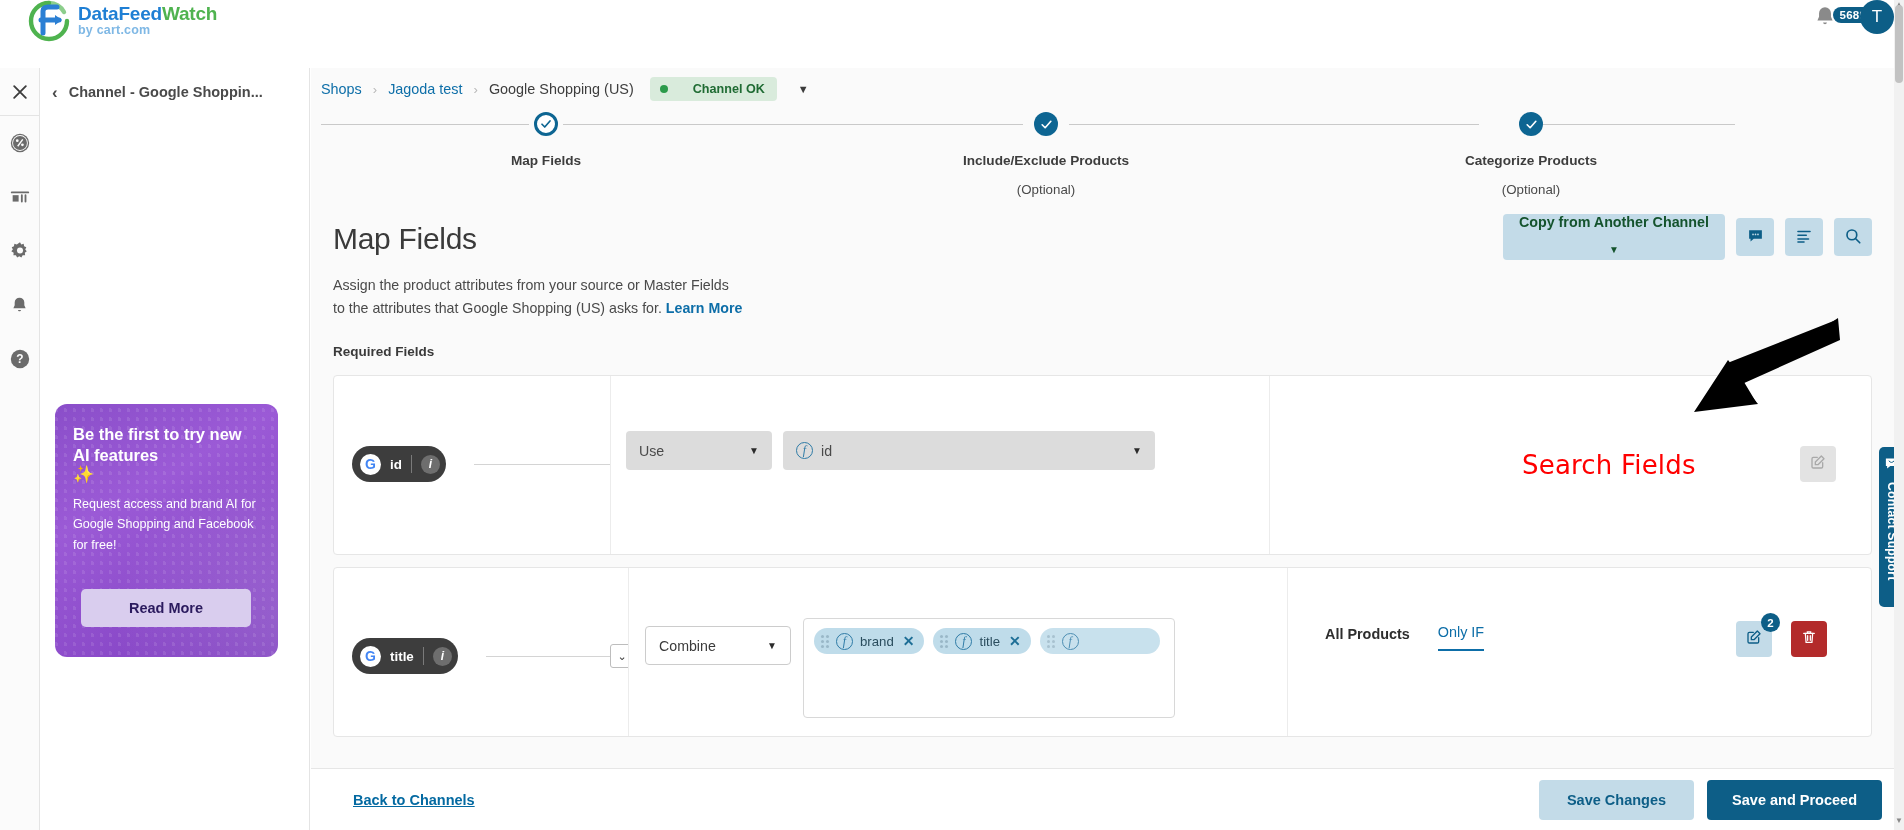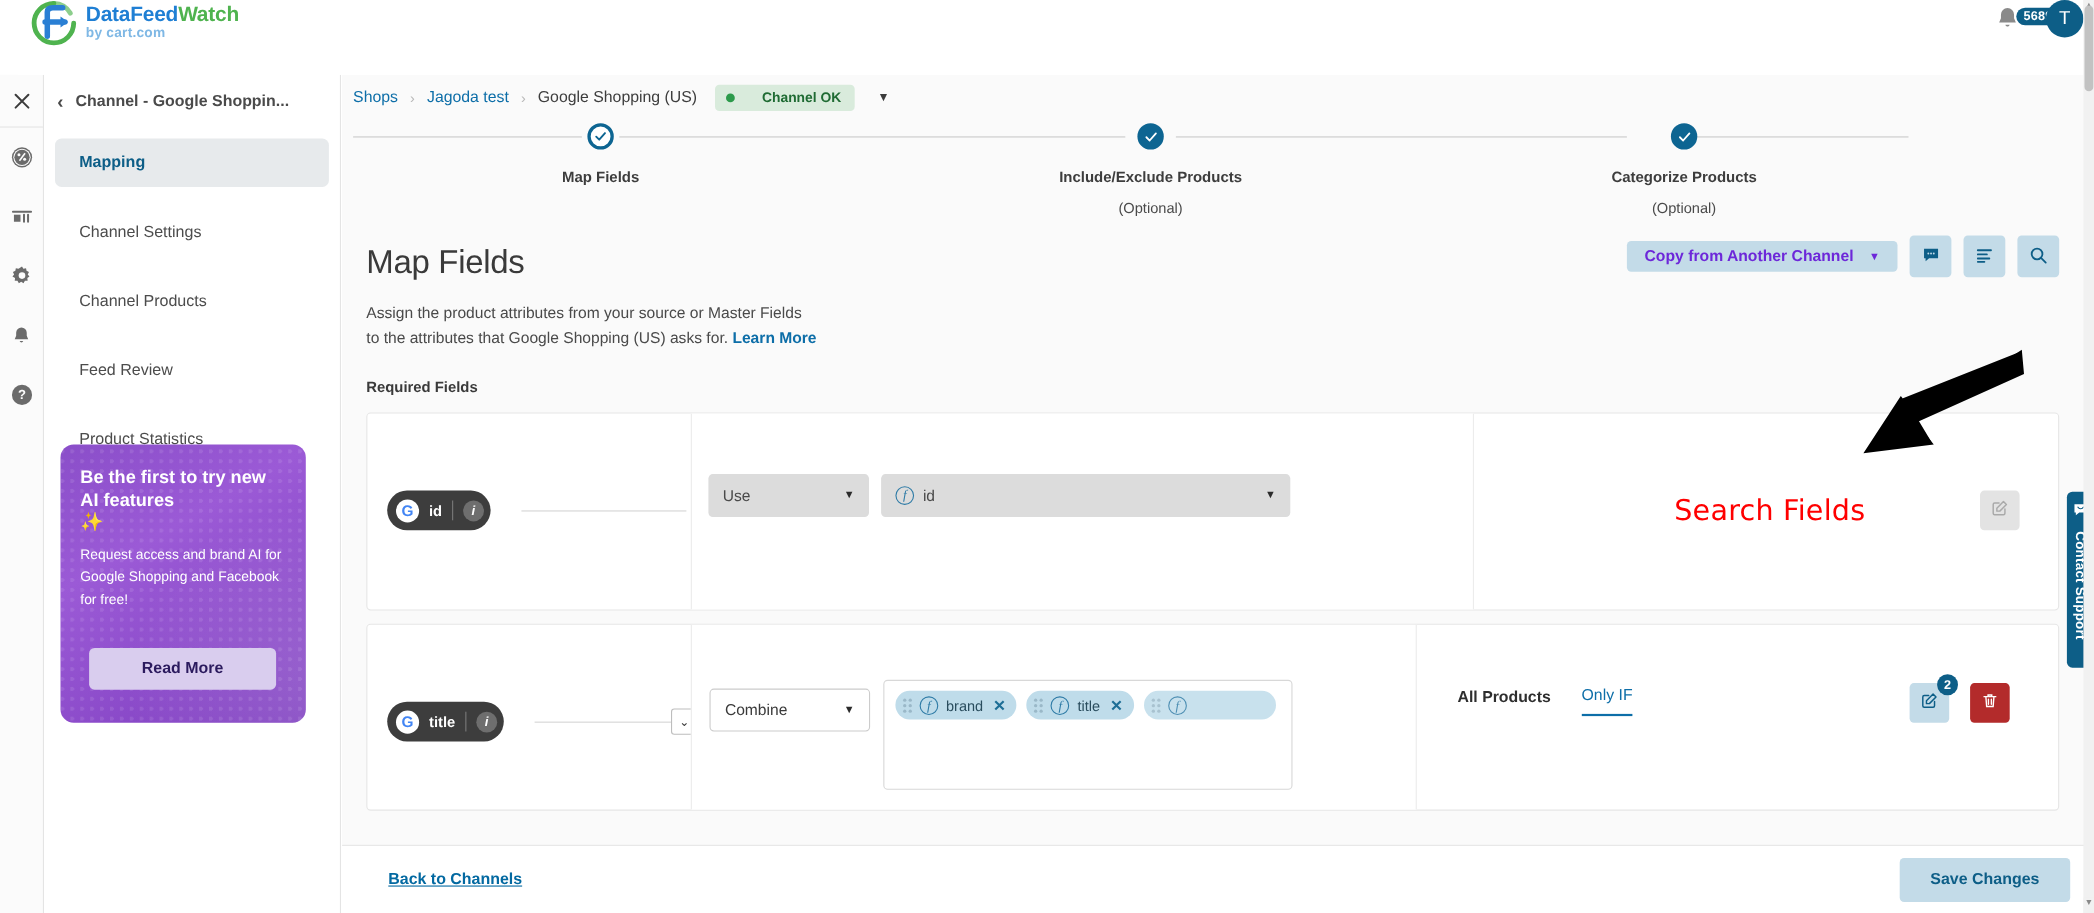--- a/index.html
+++ b/index.html
@@ -150,24 +150,25 @@
   .page-head { padding: 0 0 0 22px; position: relative; }
   .page-title { font-size: 30px; color: #3a3a3a; font-weight: normal; letter-spacing: -.3px; }
   .page-sub { font-size: 14.2px; color: #4a4a4a; line-height: 1.62; margin-top: 18px; }
   .page-sub a { color: #0d6ea8; font-weight: bold; text-decoration: none; cursor:pointer; }
   .req-label { font-size: 13.5px; font-weight: bold; color: #3a3a3a; margin-top: 24px; }
 
   .head-actions {
     position: absolute; right: 22px; top: -8px; display: flex; gap: 11px; align-items: center;
   }
   .btn-copy {
-    height: 28px; background: #c3dbe8; color: #6d28d9; border: none; border-radius: 4px;
+    height: 46px; background: #c3dbe8; color: #14532d; border: none; border-radius: 4px;
     font-size: 14.3px; font-weight: bold; padding: 0 16px; cursor: pointer;
     display: flex; align-items: center; gap: 14px;
     font-family: "Liberation Sans", sans-serif;
+    flex-direction: column;
   }
   .icon-btn {
     width: 38px; height: 38px; background: #c3dbe8; border: none; border-radius: 4px;
     display: flex; align-items: center; justify-content: center; cursor: pointer;
   }
 
   
   .cards { padding: 16px 22px 0 22px; }
   .mcard {
     background: #fff; border: 1px solid #e6e6e6; border-radius: 4px;
@@ -378,37 +379,20 @@
       <circle cx="12" cy="12" r="10" fill="#6b6b6b"></circle>
       <text x="12" y="16.5" font-size="13" font-weight="bold" fill="#fbfbfb" text-anchor="middle" font-family="Liberation Sans, sans-serif">?</text>
     </svg>
   </div>
 </div>
 
 <div class="sidebar">
   <div class="sb-header">
     <span class="sb-back">‹</span>
     <span>Channel - Google Shoppin...</span>
-  </div>
-  <div class="sb-nav">
-    <div class="sb-item active">
-      <span>Mapping</span>
-    </div>
-    <div class="sb-item">
-      <span>Channel Settings</span>
-    </div>
-    <div class="sb-item">
-      <span>Channel Products</span>
-    </div>
-    <div class="sb-item">
-      <span>Feed Review</span>
-    </div>
-    <div class="sb-item">
-      <span>Product Statistics</span>
-    </div>
   </div>
 
   <div class="promo">
     <div class="promo-title">Be the first to try new AI features</div>
     <div class="promo-spark">✨</div>
     <div class="promo-body">Request access and brand AI for Google Shopping and Facebook for free!</div>
     <button class="promo-btn">Read More</button>
   </div>
 </div>
 
@@ -510,21 +494,21 @@
 
     <div class="mcard c1">
       <div class="chip-field">
         <span class="g-icon">G</span>
         <span>id</span>
         <span class="chip-div"></span>
         <span class="info-dot">i</span>
       </div>
       <div class="connector" style="left:140px; top:88px; width:150px;"></div>
 
-      <div class="rule-box" style="left:294px; top:0; width:712px; height:178px;">
+      <div class="rule-box" style="left:276px; top:0; width:660px; height:178px;">
         <div class="sel sel-grey" style="left:15px; top:55px; width:146px; height:39px;">
           <span>Use</span>
           <span class="car">▼</span>
         </div>
         <div class="sel sel-grey" style="left:172px; top:55px; width:372px; height:39px;">
           <span class="fx fx-ring" style="margin-right:8px">f</span>
           <span>id</span>
           <span class="car">▼</span>
         </div>
       </div>
@@ -643,20 +627,21 @@
       <path d="M8 8 Q12 13 16 8" stroke="#0d5e87" stroke-width="1.6" fill="none" stroke-linecap="round"></path>
     </svg>
   </span>
   <span class="support-lbl">Contact Support</span>
 </div>
 
 <div class="footer">
   <span class="back-link">Back to Channels</span>
   <div class="foot-right">
     <button class="btn-save">Save Changes</button>
+    <button class="btn-proceed">Save and Proceed</button>
   </div>
 </div>
 
 <div class="vscroll">
   <div class="vcap" style="top:0">▲</div>
   <div class="vthumb"></div>
   <div class="vcap" style="bottom:0">▼</div>
 </div>
 
 </body></html>

